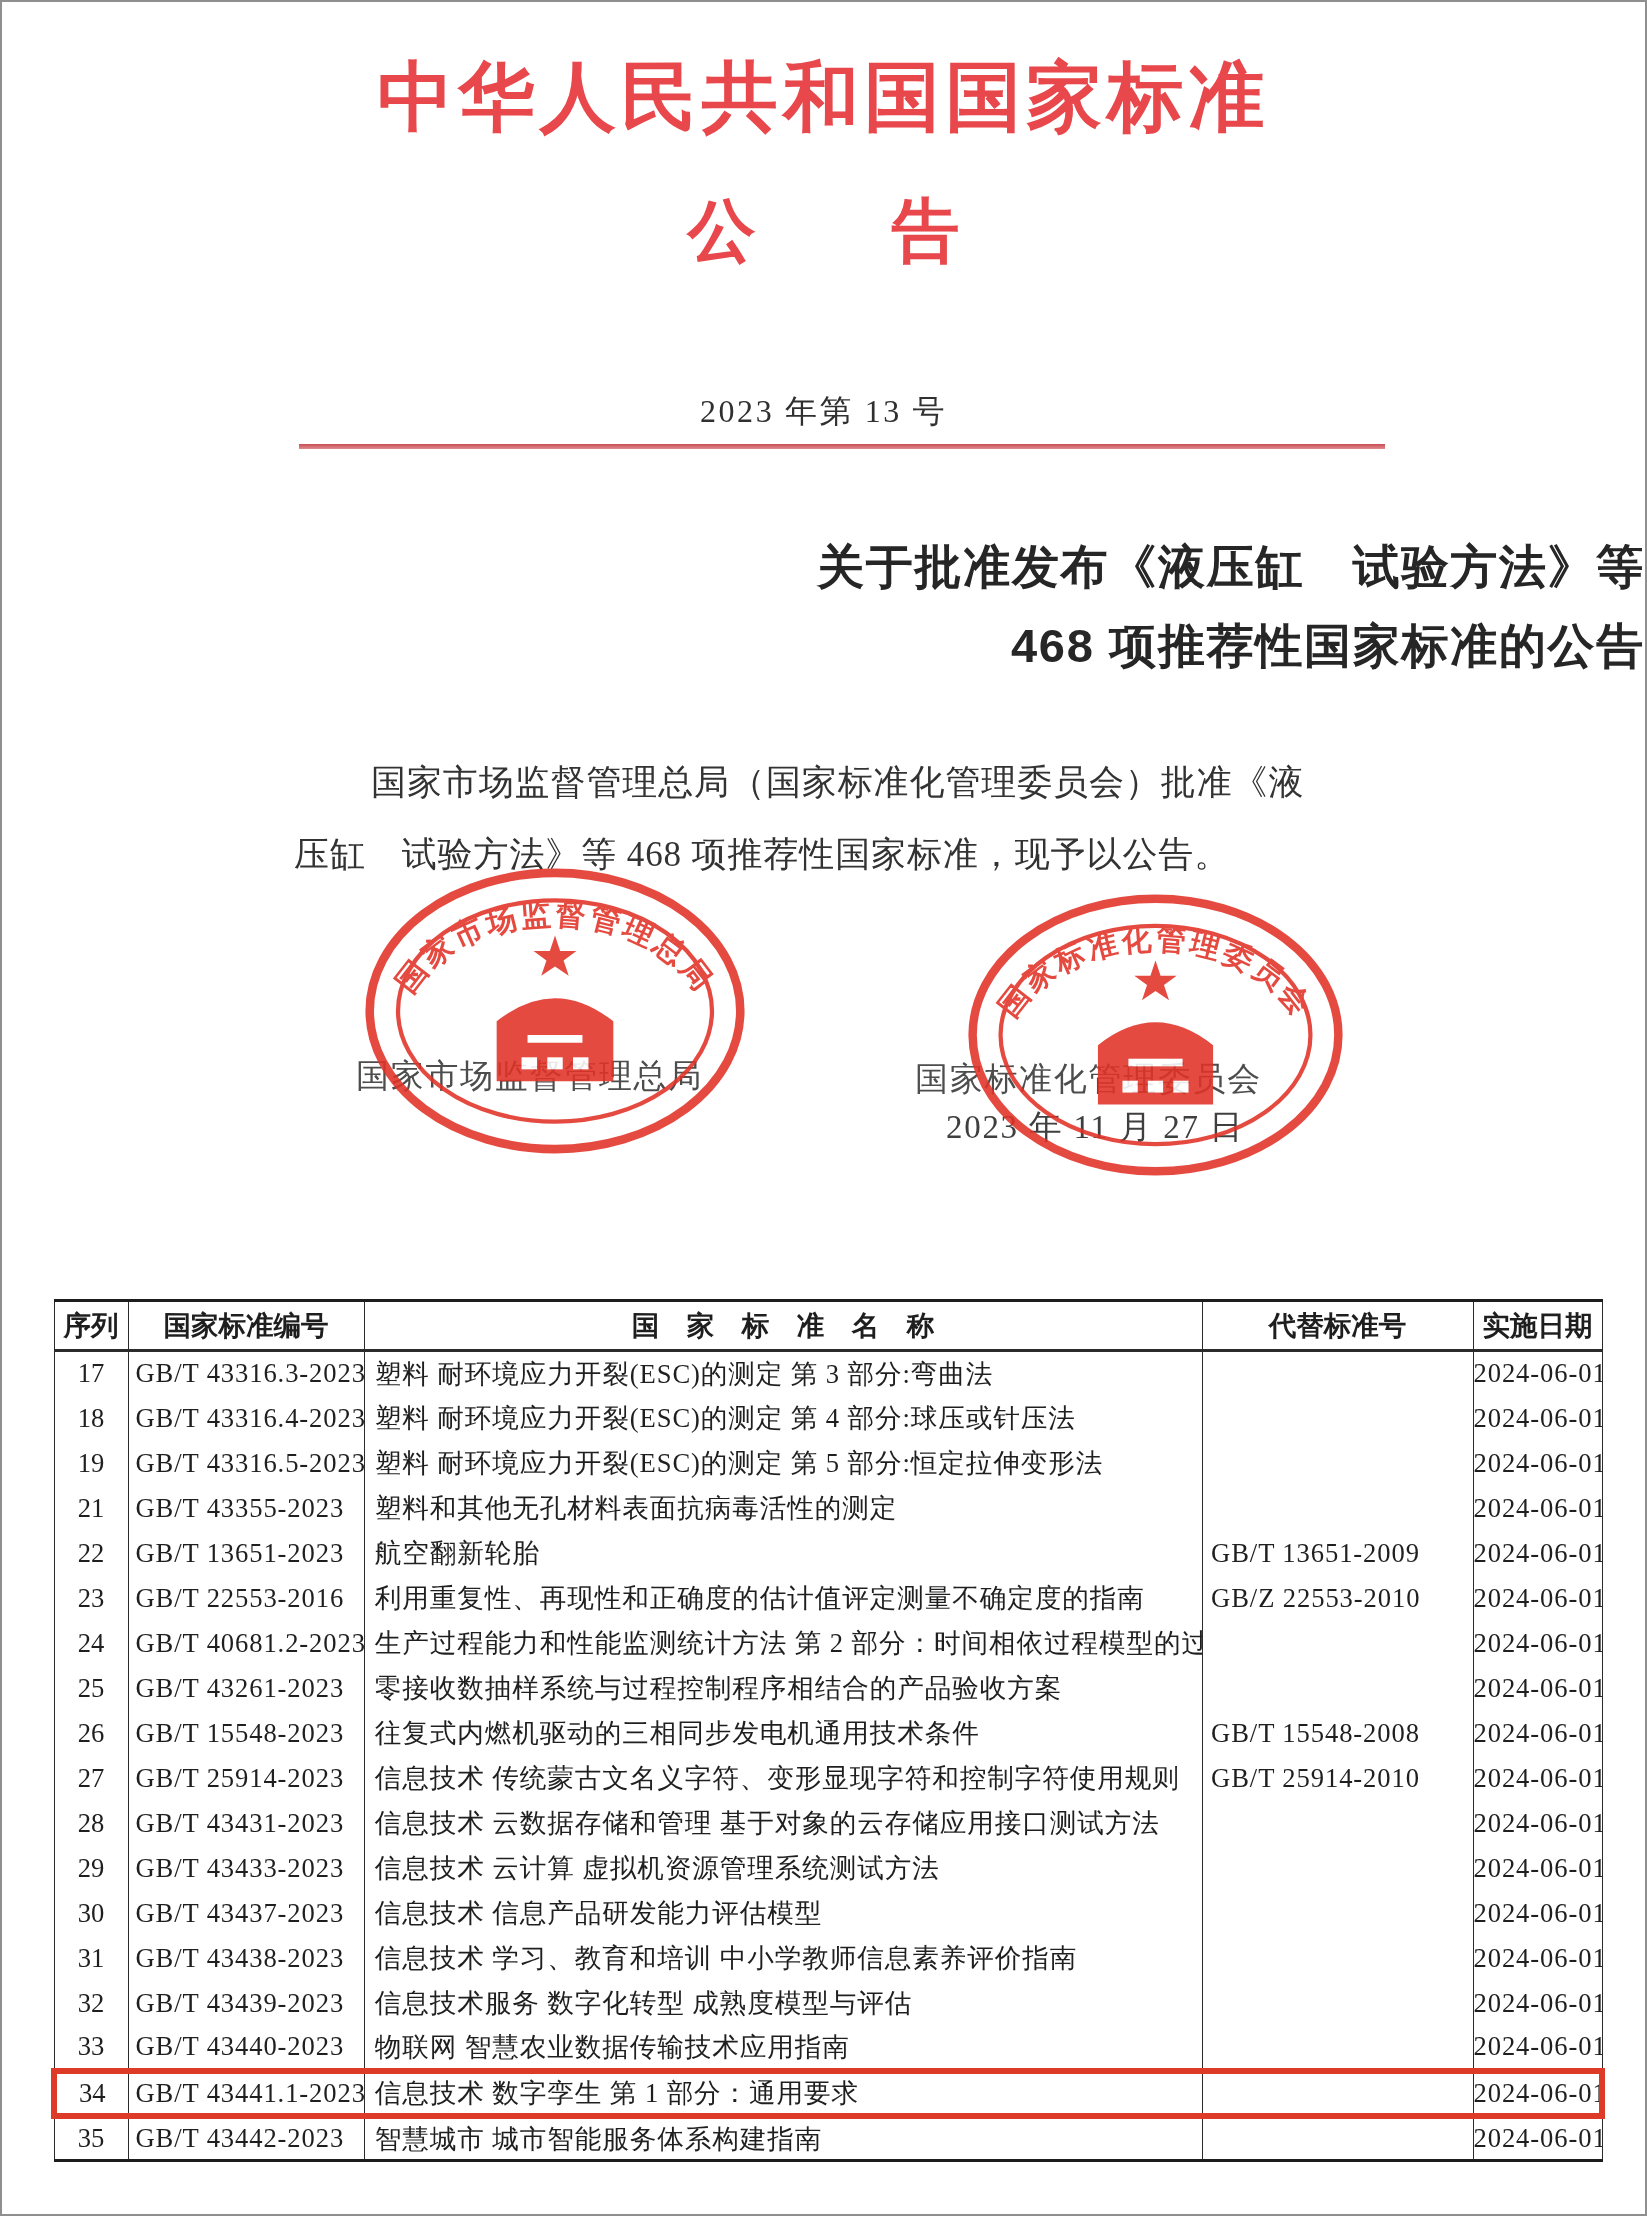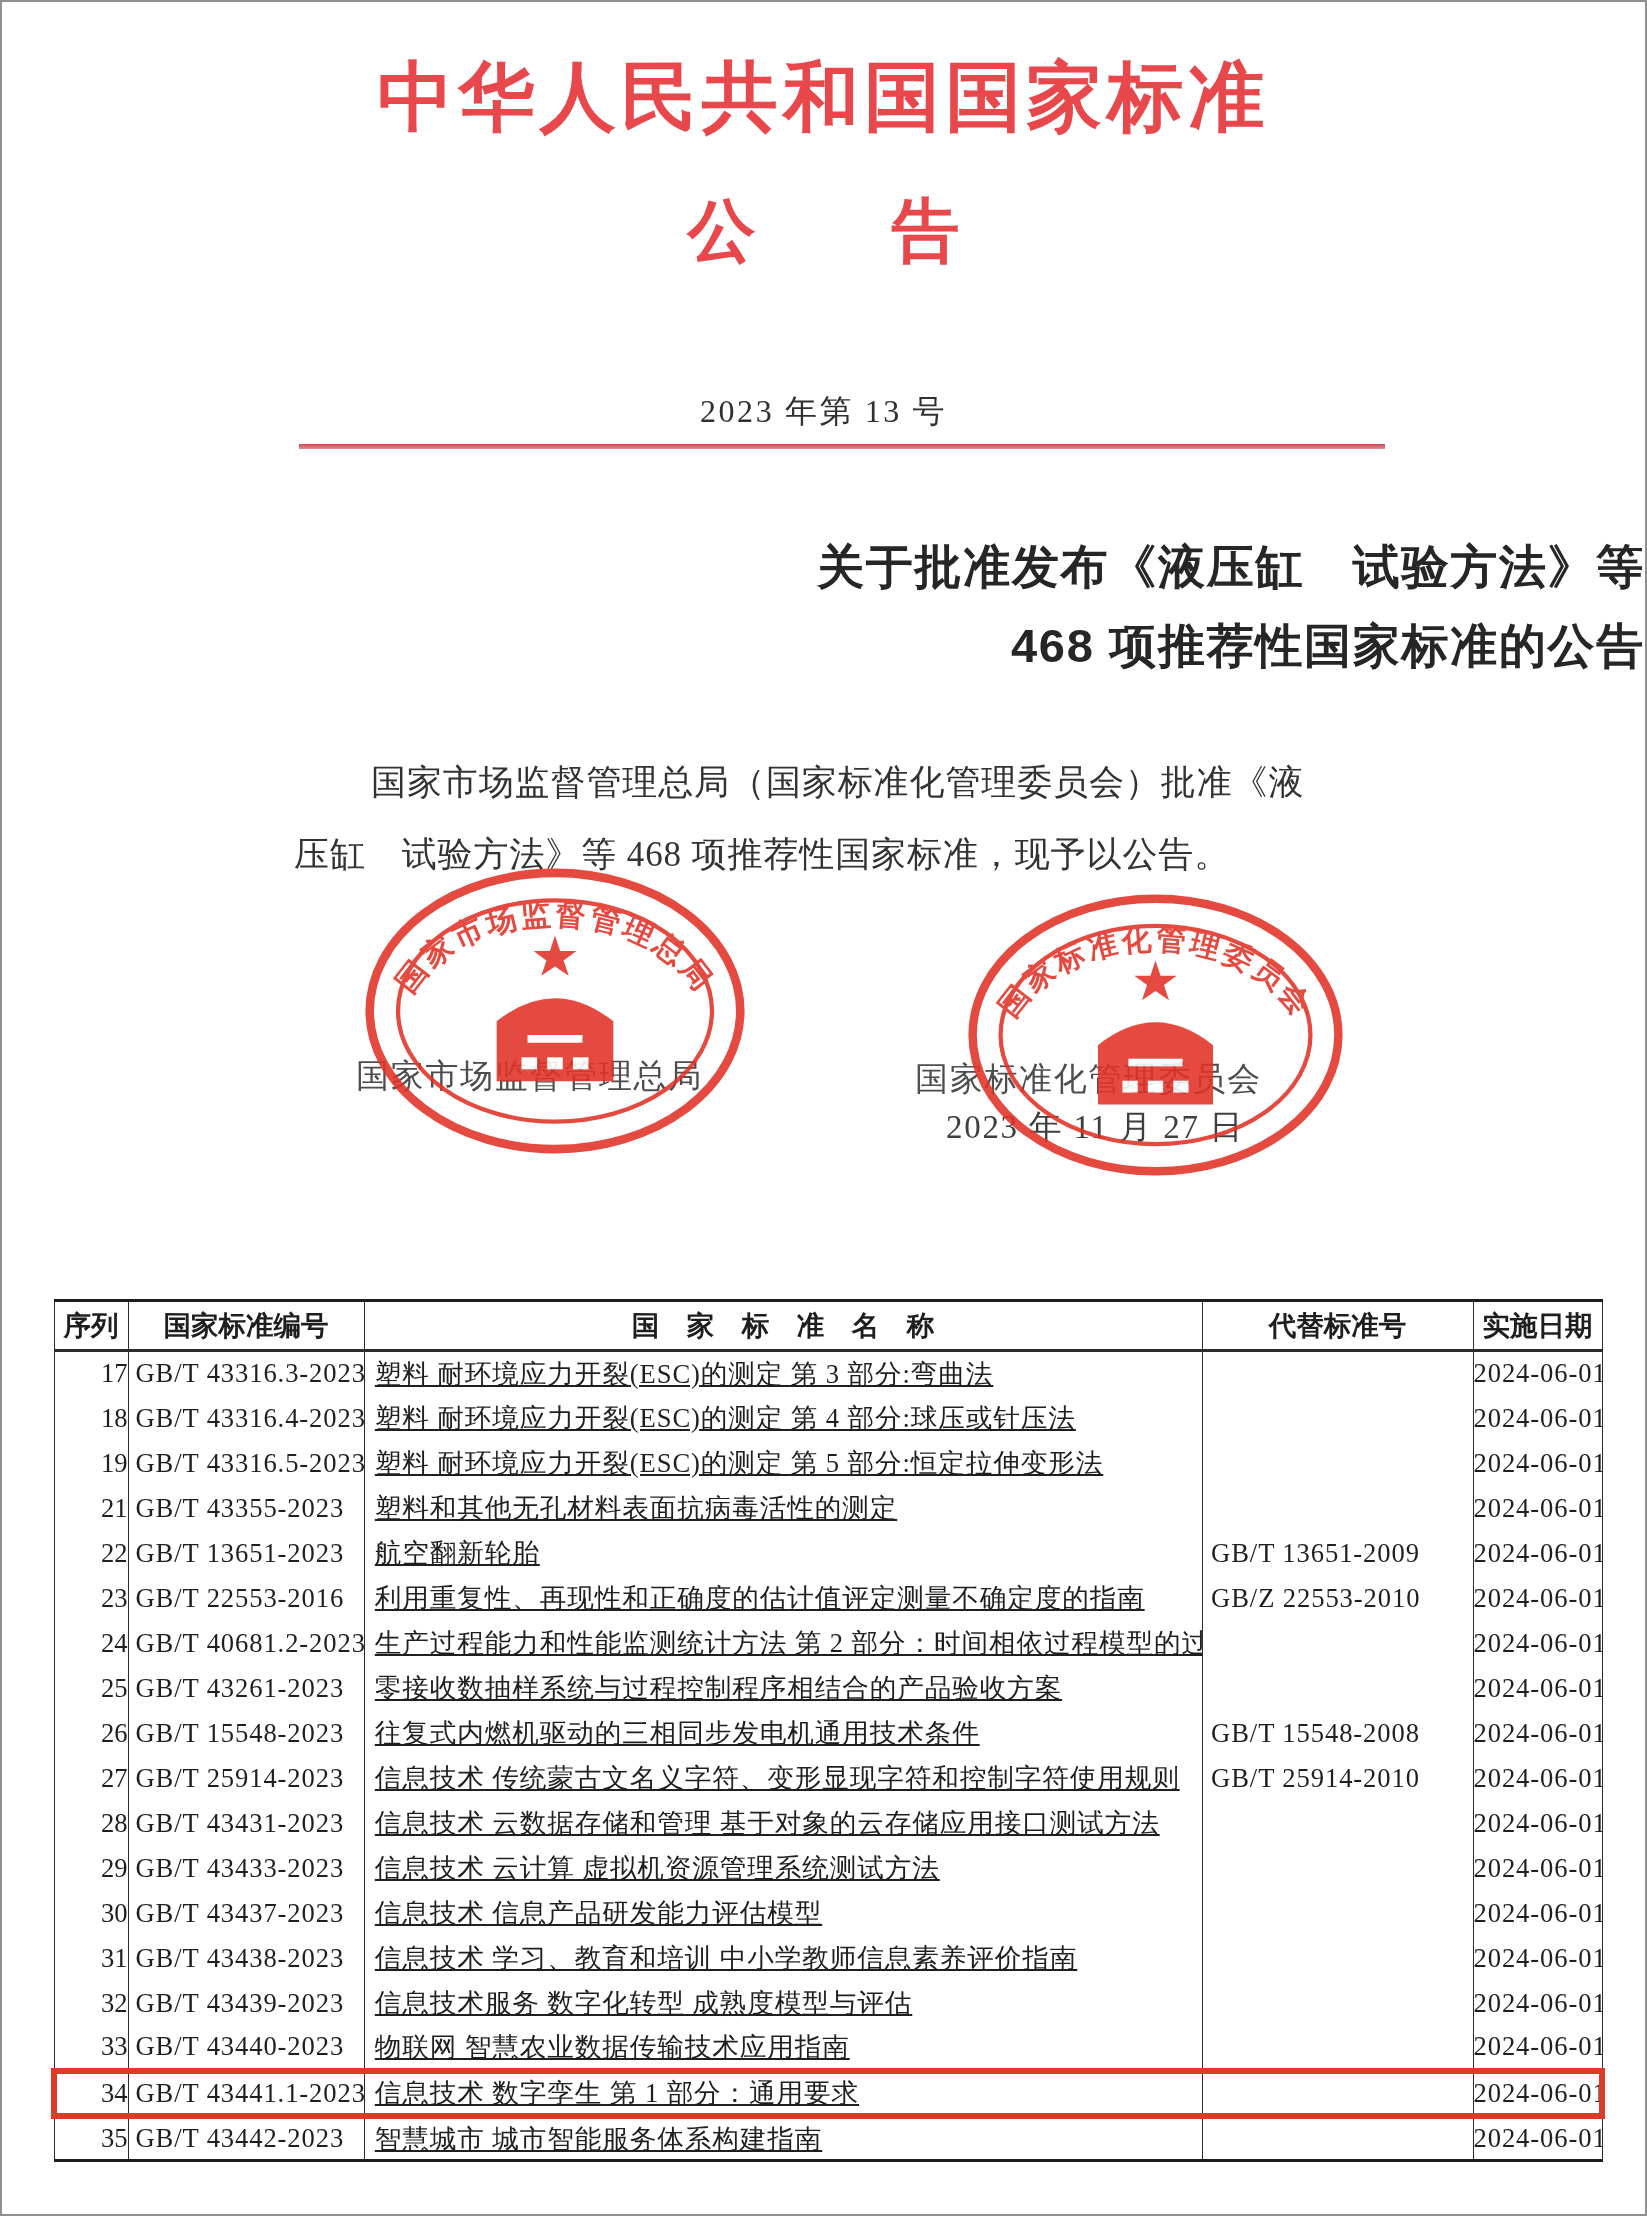--- a/index.html
+++ b/index.html
@@ -104,23 +104,23 @@
     font-size:27.5px;
     text-align:center;
     color:#1e1e1e;
   }
   .std-table tbody td{
     height:45px;
     font-size:26.6px;
     color:#1f1f1f;
   }
   .std-table tbody tr:last-child td{border-bottom:3.4px solid #1d1d1d;}
-  td.c-seq{text-align:right;font-size:26px;}
+  td.c-seq{text-align:center;font-size:26px;}
   td.c-no{padding-left:6.9px;letter-spacing:0.9px;font-size:26px;}
-  td.c-name{padding-left:10.3px;letter-spacing:0.9px;text-decoration:underline;}
+  td.c-name{padding-left:10.3px;letter-spacing:0.9px;}
   td.c-repl{padding-left:8.6px;letter-spacing:0.9px;font-size:26px;margin-top:11px;}
   td.c-date{text-align:center;font-size:25px;letter-spacing:0.9px;}
   tr.highlight td{
     border-top:6px solid var(--hl-red);
     border-bottom:6px solid var(--hl-red);
   }
   tr.highlight td:first-child{border-left:6px solid var(--hl-red);}
   tr.highlight td:last-child{border-right:6px solid var(--hl-red);}
   .arc-text{
     font-family:var(--sans);

